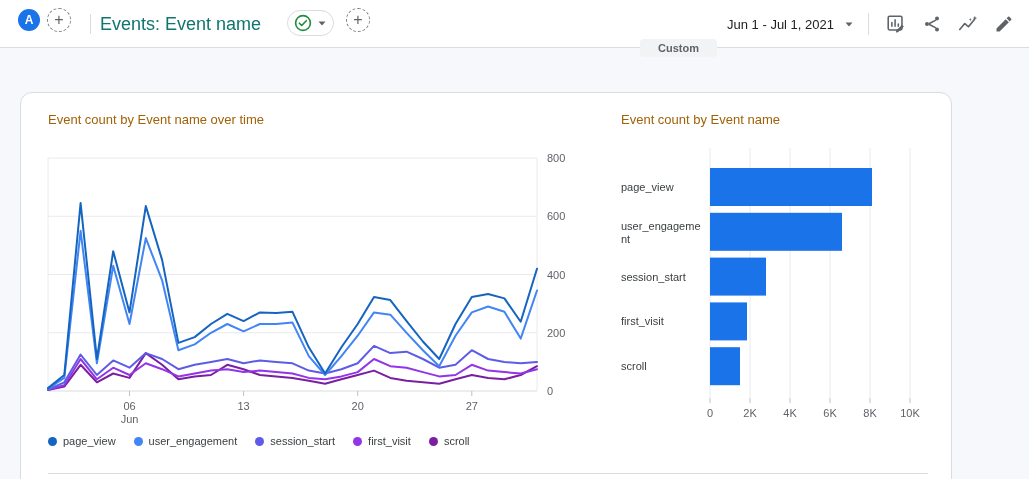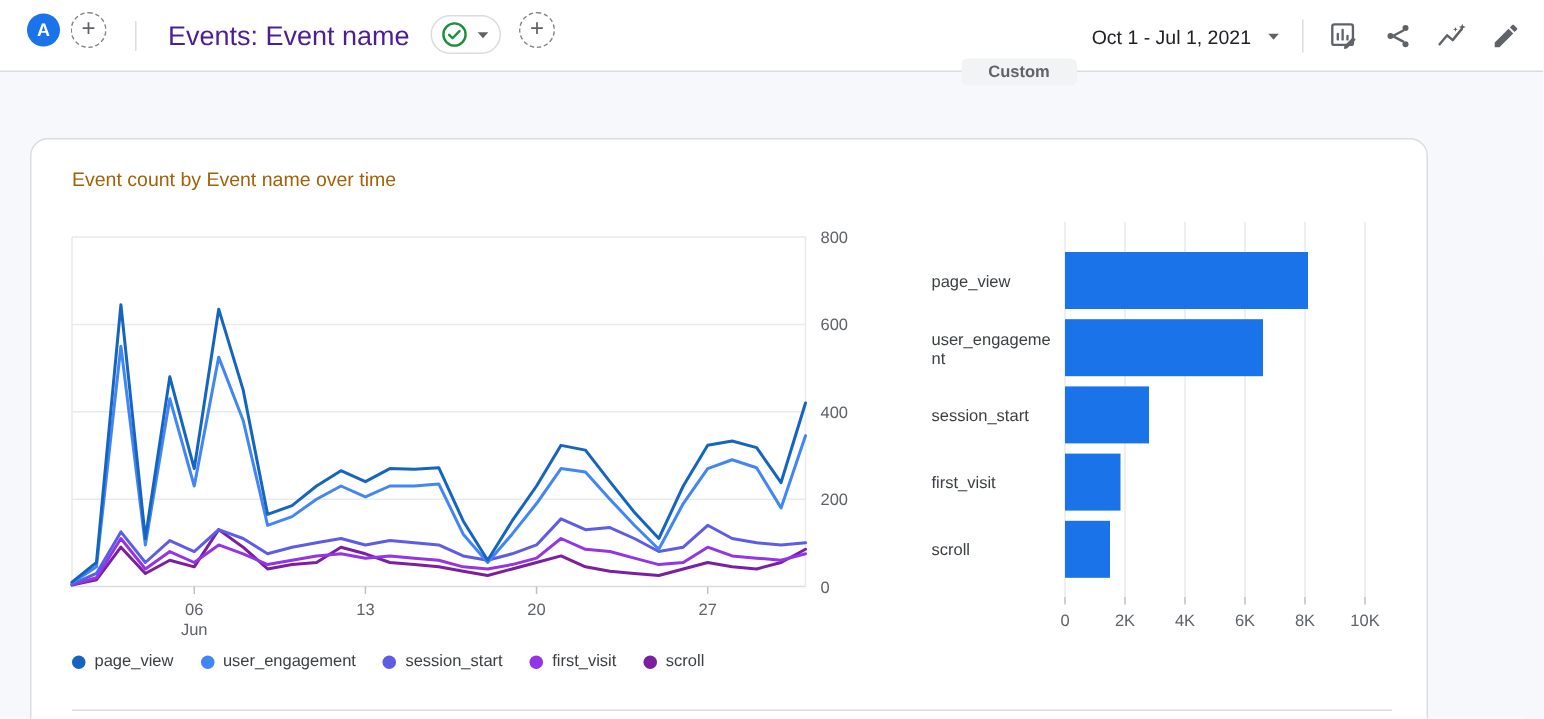--- a/index.html
+++ b/index.html
@@ -25,21 +25,21 @@
     font-size:16px; line-height:22px; text-align:center; cursor:pointer;
   }
   .add-circle.first { left:47px; top:8px; }
   .add-circle.second { left:346px; top:8px; }
   .vdivider {
     position:absolute; width:1px; background:#dadce0;
   }
   .vd1 { left:90px; top:14px; height:20px; }
   .report-title {
     position:absolute; left:100px; top:0; height:48px; display:flex; align-items:center;
-    font-size:18px; color:#4c1d95; font-weight:400; white-space:nowrap;margin-left:12px;
+    font-size:18px; color:#0f766e; font-weight:400; white-space:nowrap;
   }
   .check-pill {
     position:absolute; left:287px; top:10px; height:26px; padding:0 6px;
     border:1px solid #dadce0; border-radius:13px; background:#fff;
     display:flex; align-items:center; gap:5px; cursor:pointer;
   }
   .appbar-right {
     position:absolute; right:12px; top:0; height:48px;
     display:flex; align-items:center; gap:10px;
   }
@@ -98,21 +98,21 @@
         <svg width="10" height="10" viewBox="0 0 10 10">
             <path d="M1.5 3.5 h7 l-3.5 4 z" fill="#5f6368"></path>
           </svg>
       </span>
     </div>
 
     <div class="add-circle second">+</div>
 
     <div class="appbar-right">
       <span class="custom-chip">Custom</span>
-      <span class="date-text">Oct 1 - Jul 1, 2021</span>
+      <span class="date-text">Jun 1 - Jul 1, 2021</span>
       <span style="display:flex; cursor:pointer;">
         <svg width="10" height="10" viewBox="0 0 10 10">
             <path d="M1.5 3.5 h7 l-3.5 4 z" fill="#5f6368"></path>
           </svg>
       </span>
       <span class="vd2"></span>
 
       <span class="icon-btn">
         <svg width="22" height="22" viewBox="0 0 24 24" fill="none" stroke="#5f6368" stroke-width="1.7">
           <rect x="3.5" y="3.5" width="15" height="15" rx="1.5"></rect>
@@ -142,20 +142,21 @@
         <svg width="20" height="20" viewBox="0 0 24 24" fill="#5f6368">
           <path d="M3 17.25V21h3.75L17.81 9.94l-3.75-3.75L3 17.25z M20.71 7.04c0.39-0.39 0.39-1.02 0-1.41l-2.34-2.34c-0.39-0.39-1.02-0.39-1.41 0l-1.83 1.83 3.75 3.75 1.83-1.83z"></path>
         </svg>
       </span>
     </div>
   </header>
 
   <section class="card"></section>
 
   <div class="chart-title title-line">Event count by Event name over time</div>
+  <div class="chart-title title-bar">Event count by Event name</div>
 
   <svg id="line-chart-svg" class="chart-svg" width="540" height="285">
       <line x1="8" y1="243" x2="497" y2="243" stroke="#dadce0" stroke-width="1"></line>
       <text x="507" y="247" font-size="11" fill="#5f6368">0</text>
       <line x1="8" y1="184.75" x2="497" y2="184.75" stroke="#e8eaed" stroke-width="1"></line>
       <text x="507" y="188.75" font-size="11" fill="#5f6368">200</text>
       <line x1="8" y1="126.5" x2="497" y2="126.5" stroke="#e8eaed" stroke-width="1"></line>
       <text x="507" y="130.5" font-size="11" fill="#5f6368">400</text>
       <line x1="8" y1="68.25" x2="497" y2="68.25" stroke="#e8eaed" stroke-width="1"></line>
       <text x="507" y="72.25" font-size="11" fill="#5f6368">600</text>

